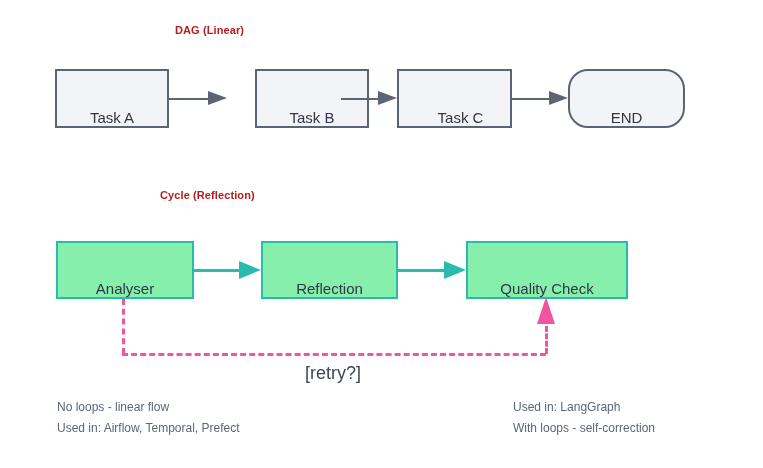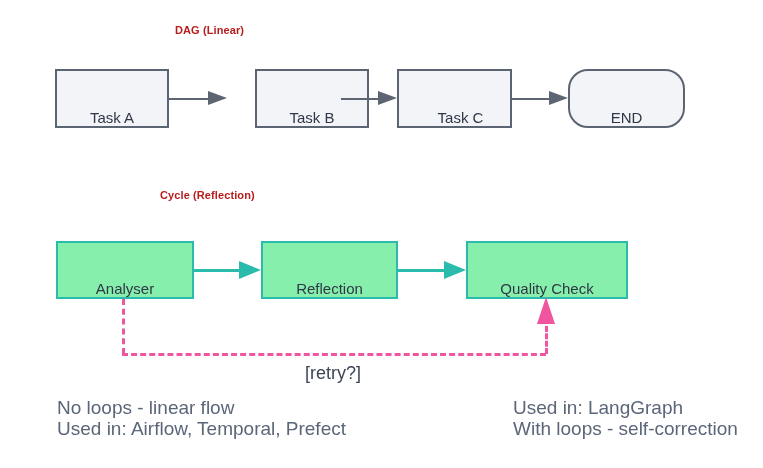--- a/index.html
+++ b/index.html
@@ -127,21 +127,21 @@
   .retry-label {
     position: absolute;
     left: 305px;
     top: 363px;
     font-size: 18px;
     color: #3c4657;
     white-space: nowrap;
   }
   .caption {
     position: absolute;
-    font-size: 19px;
+    font-size: 12px;
     line-height: 21px;
     color: #5b6679;
     white-space: nowrap;
   }
   .caption-left { left: 57px; top: 397px; }
   .caption-right { left: 513px; top: 397px; }
 </style>
 </head>
 <body>
 

